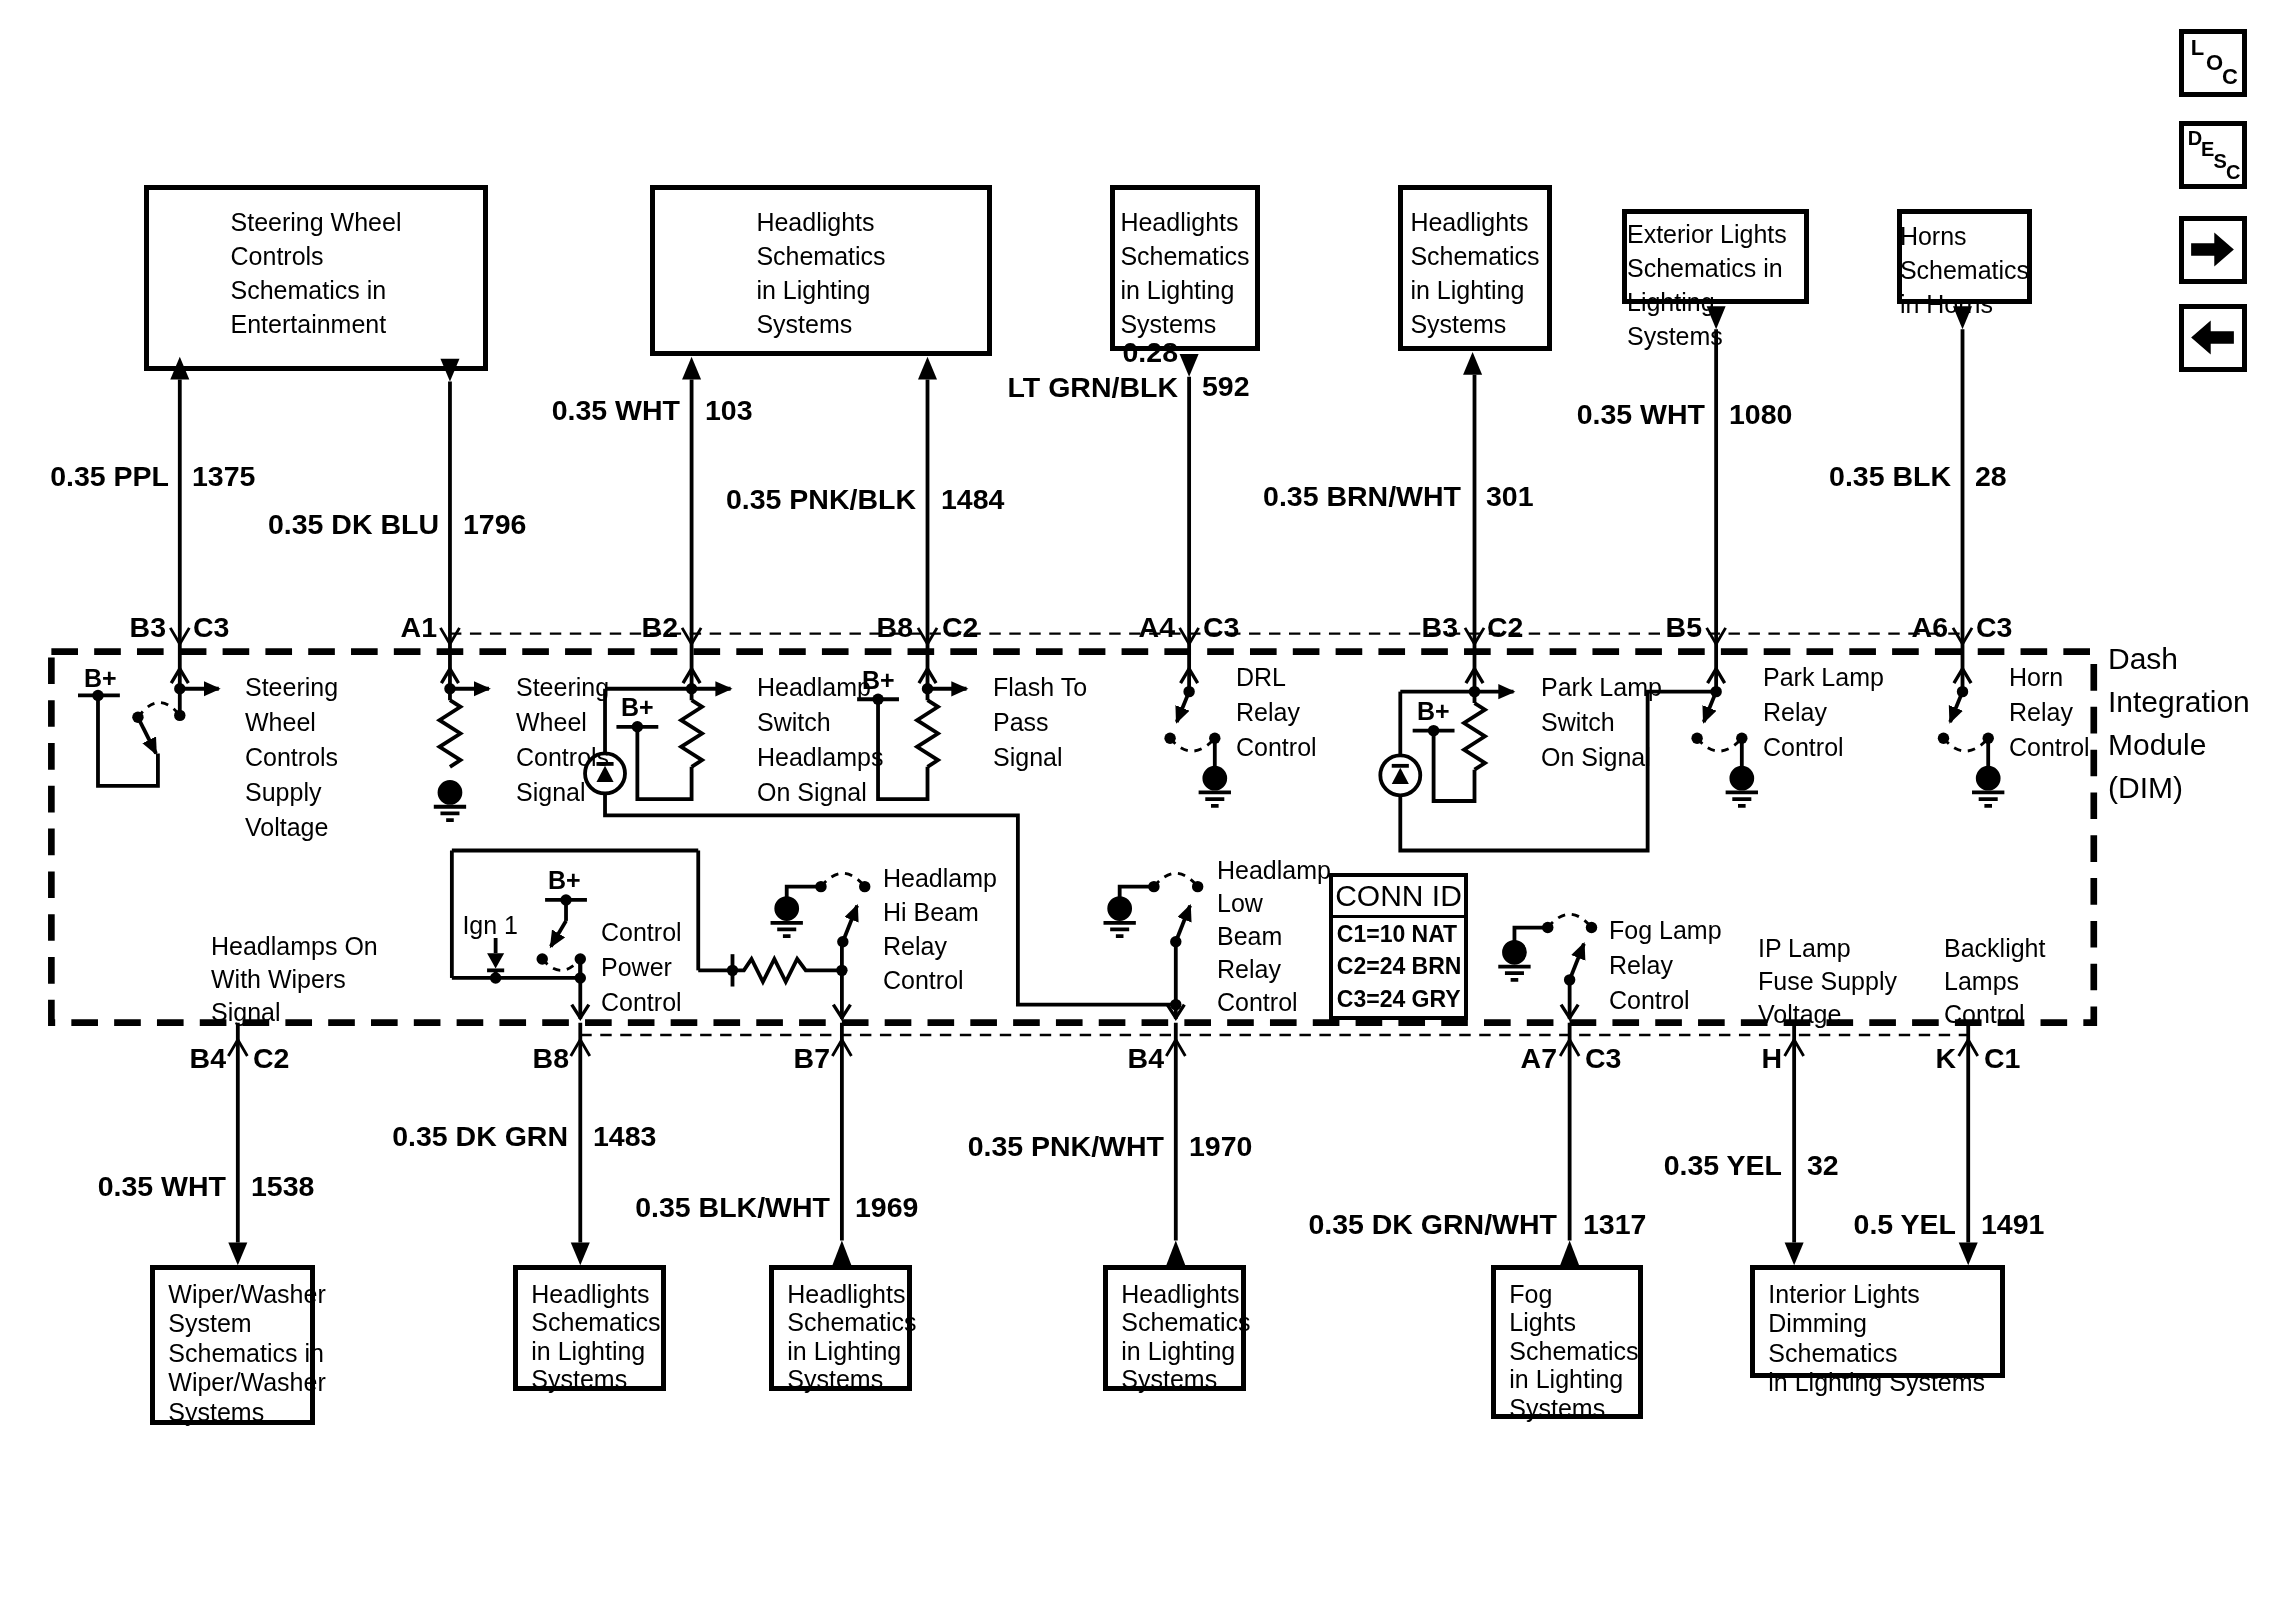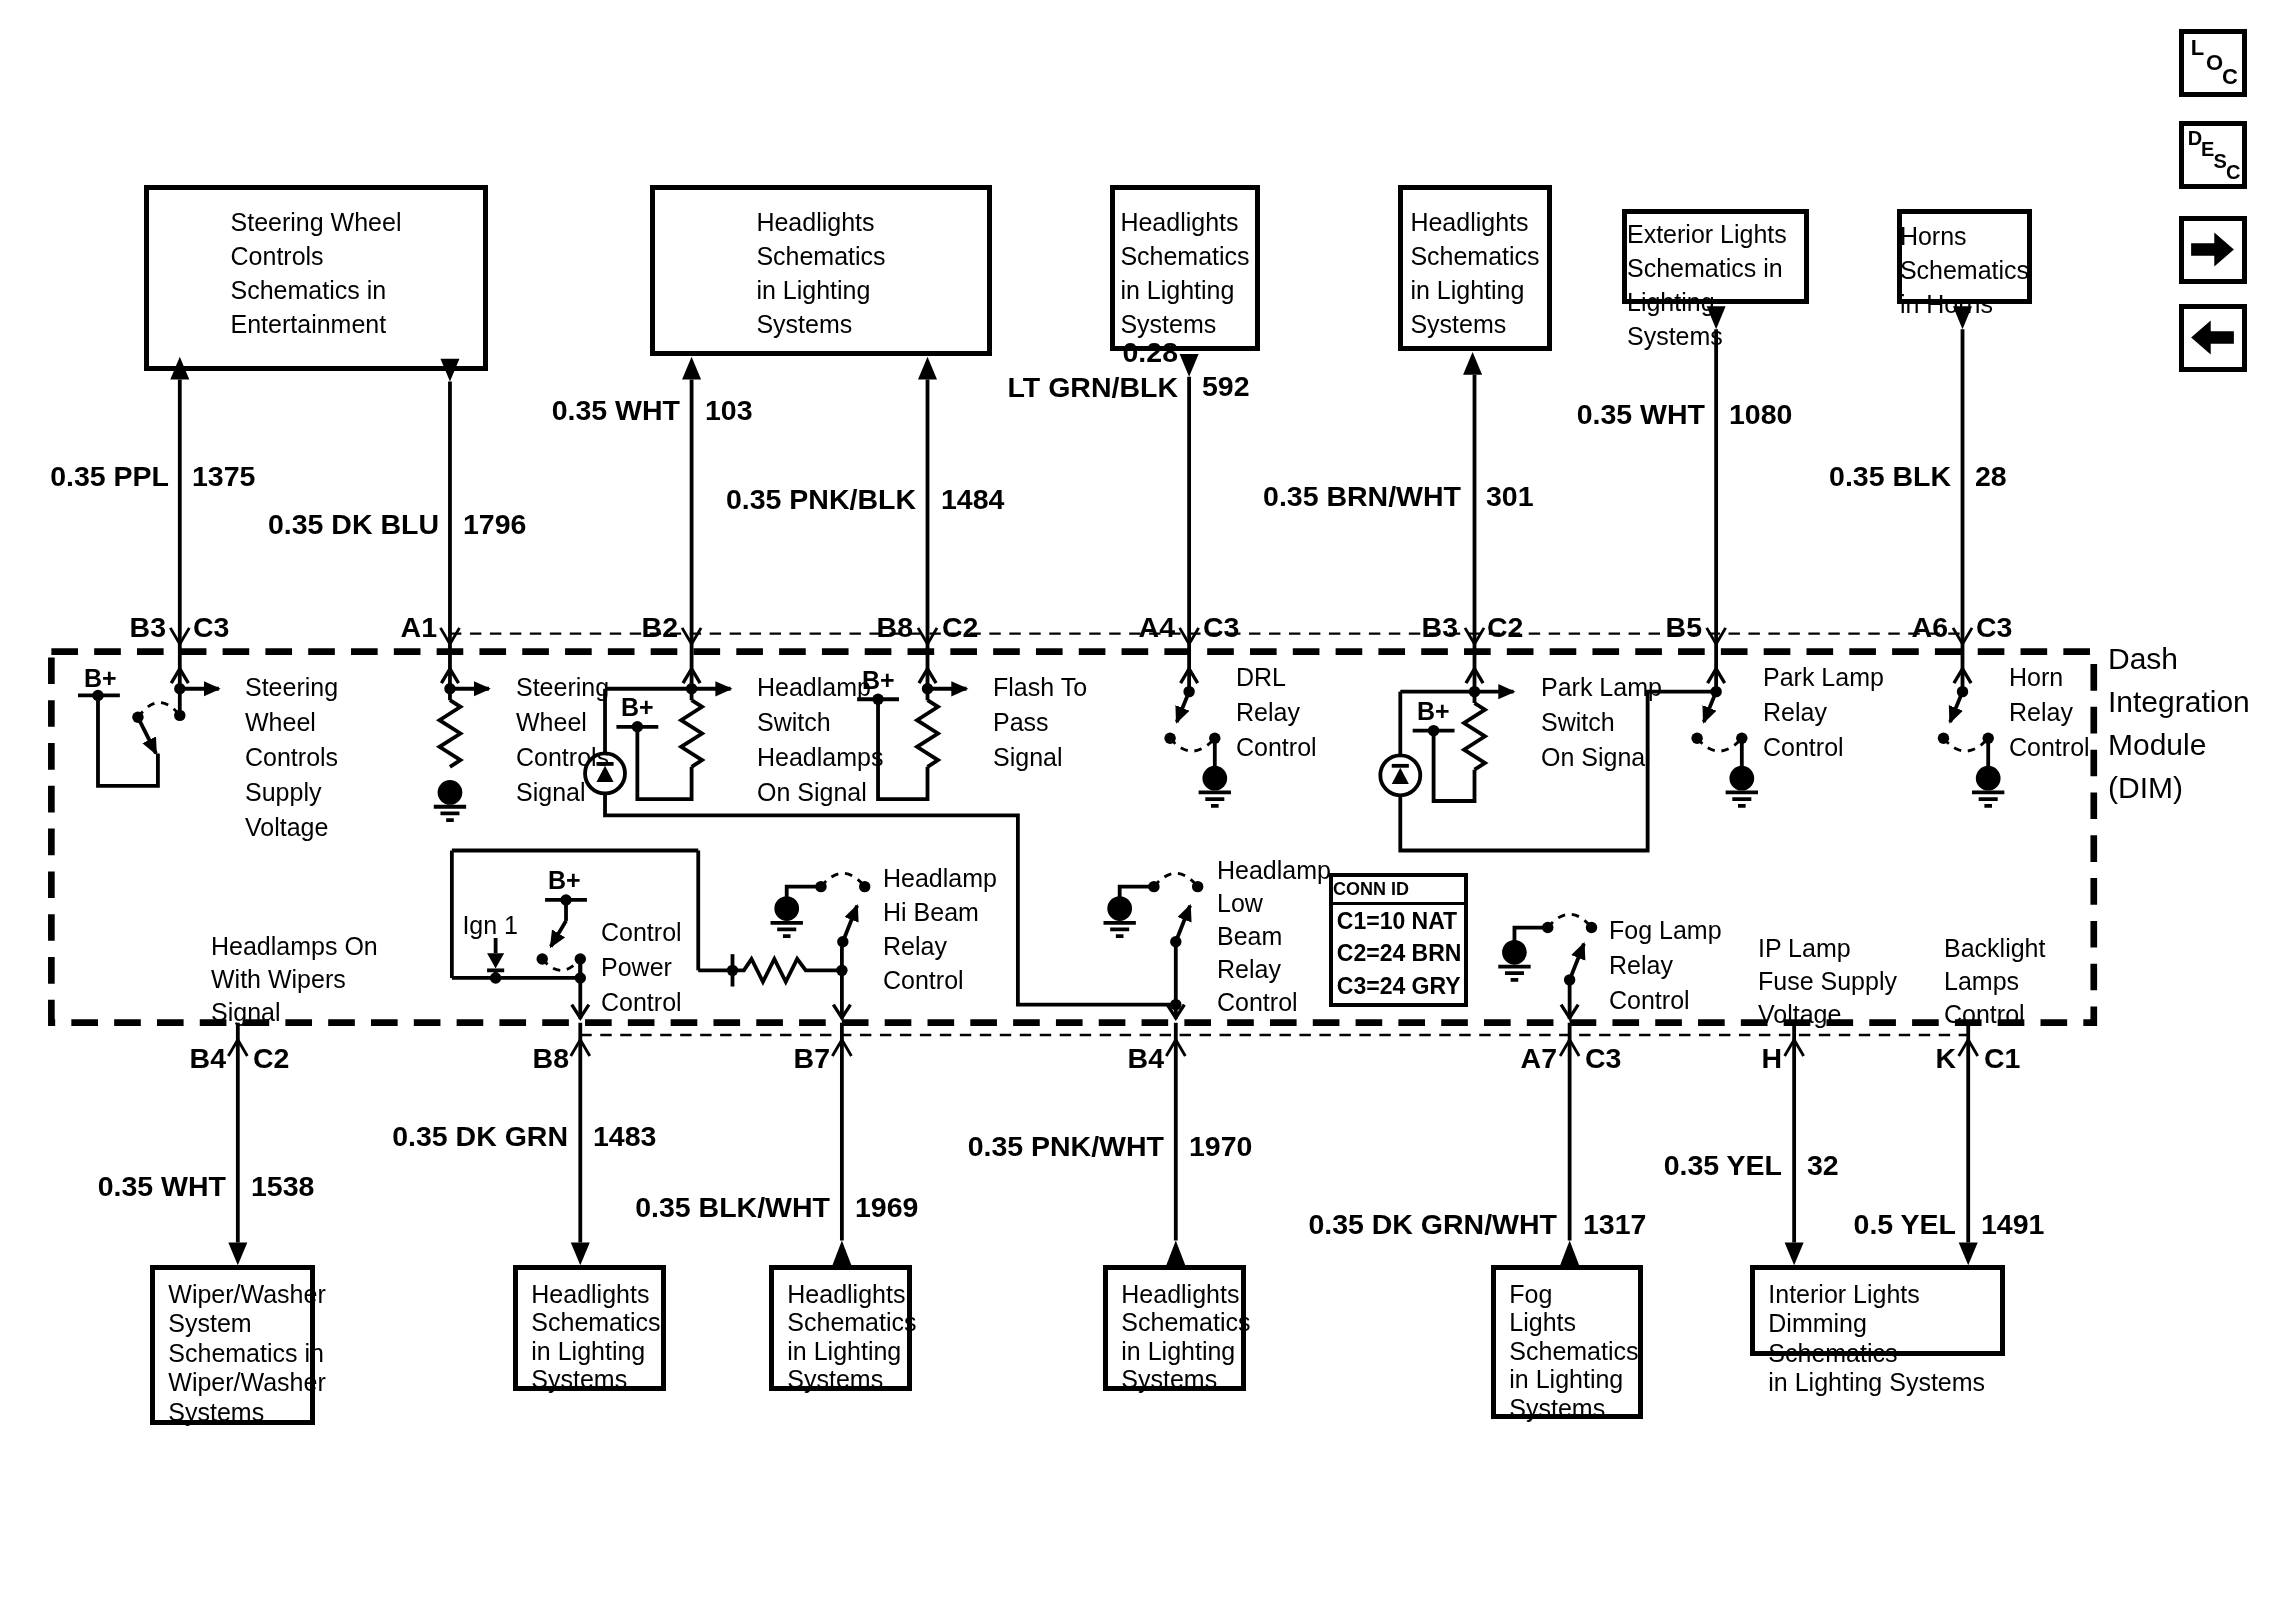--- a/index.html
+++ b/index.html
@@ -12,21 +12,21 @@
   .wn{position:absolute;font-size:28.5px;font-weight:bold;white-space:nowrap}
   .box{position:absolute;border:5.7px solid #000;box-sizing:border-box;
        display:flex;justify-content:center}
   .box .bt{white-space:pre-line;font-size:25px;line-height:34px;padding-top:15px;text-align:left}
   .box.la{justify-content:flex-start}
   .box.la .bt{padding:9.5px 0 0 13.3px}
   .mod{font-size:30px;line-height:43px;font-weight:normal}
   .bp{position:absolute;font-size:25px;font-weight:bold}
   .connid{position:absolute;left:1329px;top:873px;width:139px;border:4.8px solid #000;
           box-sizing:border-box;background:#fff}
-  .connid .hd{font-size:18px;font-weight:bold;text-align:left;border-bottom:3.8px solid #000;padding:1.9px 0}
+  .connid .hd{font-size:30px;font-weight:normal;text-align:center;border-bottom:3.8px solid #000;padding:1.9px 0}
   .connid .rw{font-size:23px;font-weight:bold;padding:2.9px 3.8px;white-space:nowrap}
   .icon{position:absolute;left:2179px;width:68px;height:68px;border:5.7px solid #000;
         box-sizing:border-box;background:#fff;cursor:pointer}
   .icon span{position:absolute;font-size:22px;font-weight:bold}
 </style>
 </head>
 <body>
 
 <div id="stage">
 
@@ -339,21 +339,21 @@
 in Lighting
 Systems</div>
     </div>
 <div class="box la" style="left:1491px;top:1265px;width:152px;height:154px">
   <div class="bt" style="line-height:28.5px">Fog
 Lights
 Schematics
 in Lighting
 Systems</div>
     </div>
-<div class="box la" style="left:1750px;top:1265px;width:255px;height:91px">
+<div class="box la" style="left:1750px;top:1265px;width:255px;height:113px">
   <div class="bt" style="line-height:29.5px">Interior Lights
 Dimming Schematics
 in Lighting Systems</div>
     </div>
 
 <div class="wl" style="right:2116px;top:460px">0.35 PPL</div>
 <div class="wn" style="left:192px;top:460px">1375</div>
 <div class="wl" style="right:1846px;top:508px">0.35 DK BLU</div>
 <div class="wn" style="left:463px;top:508px">1796</div>
 <div class="wl" style="right:1605px;top:394px">0.35 WHT</div>

